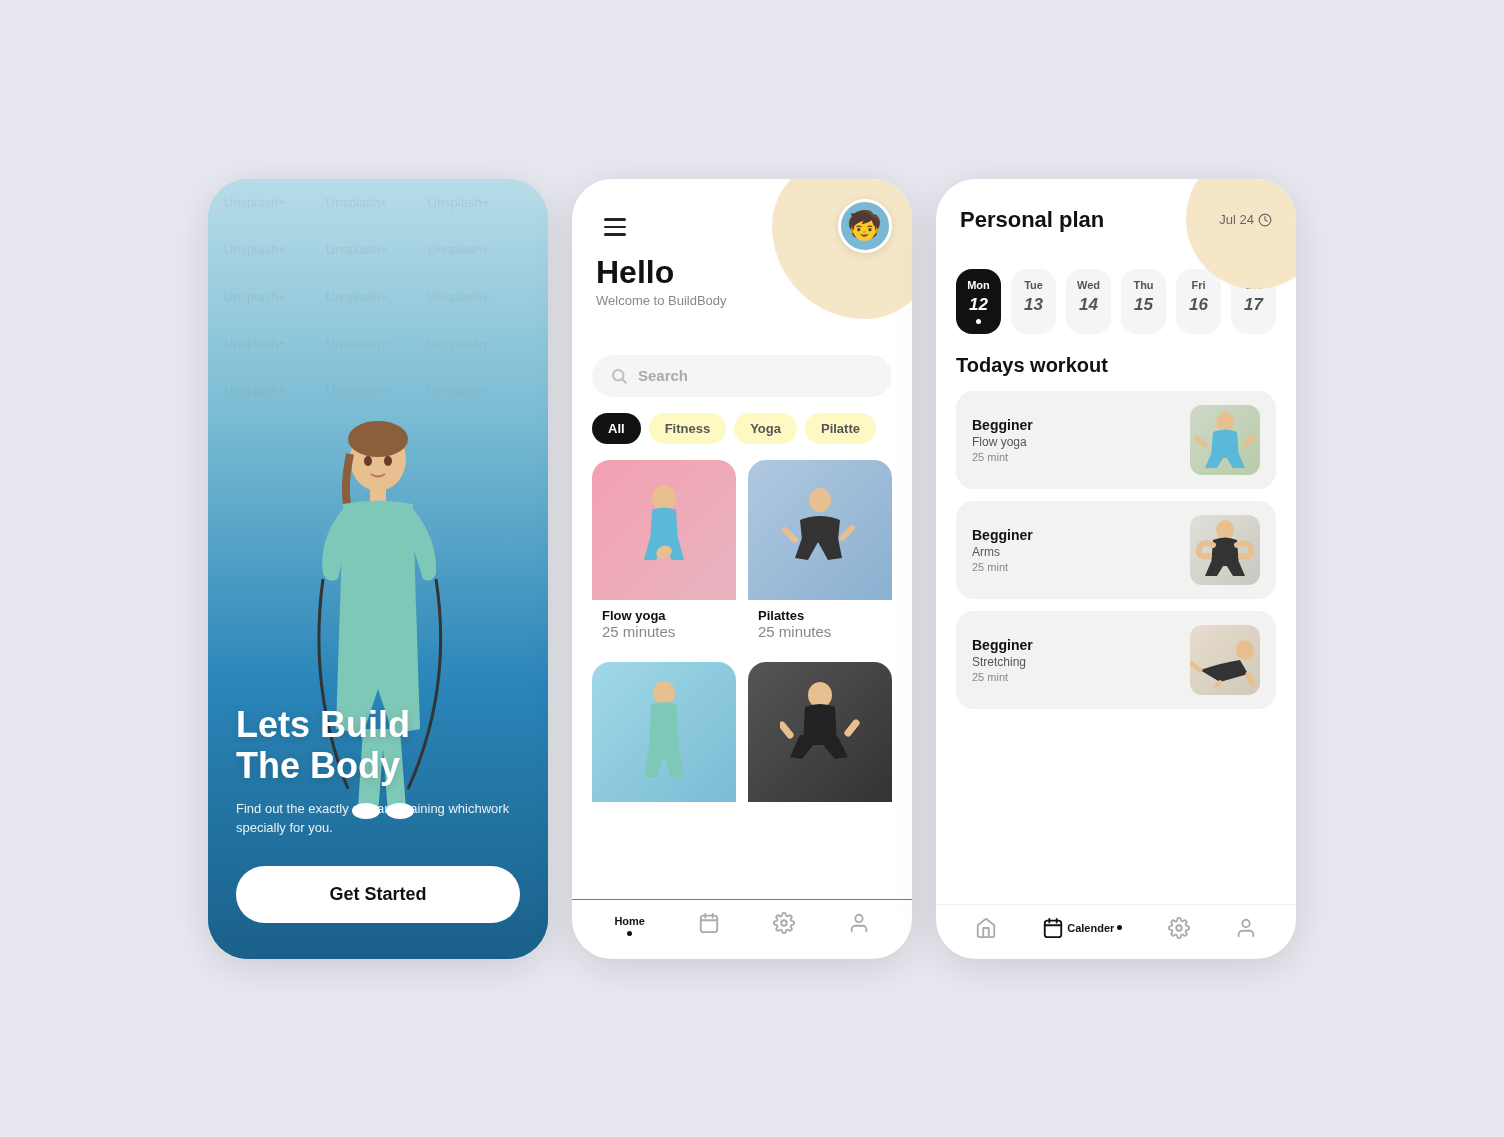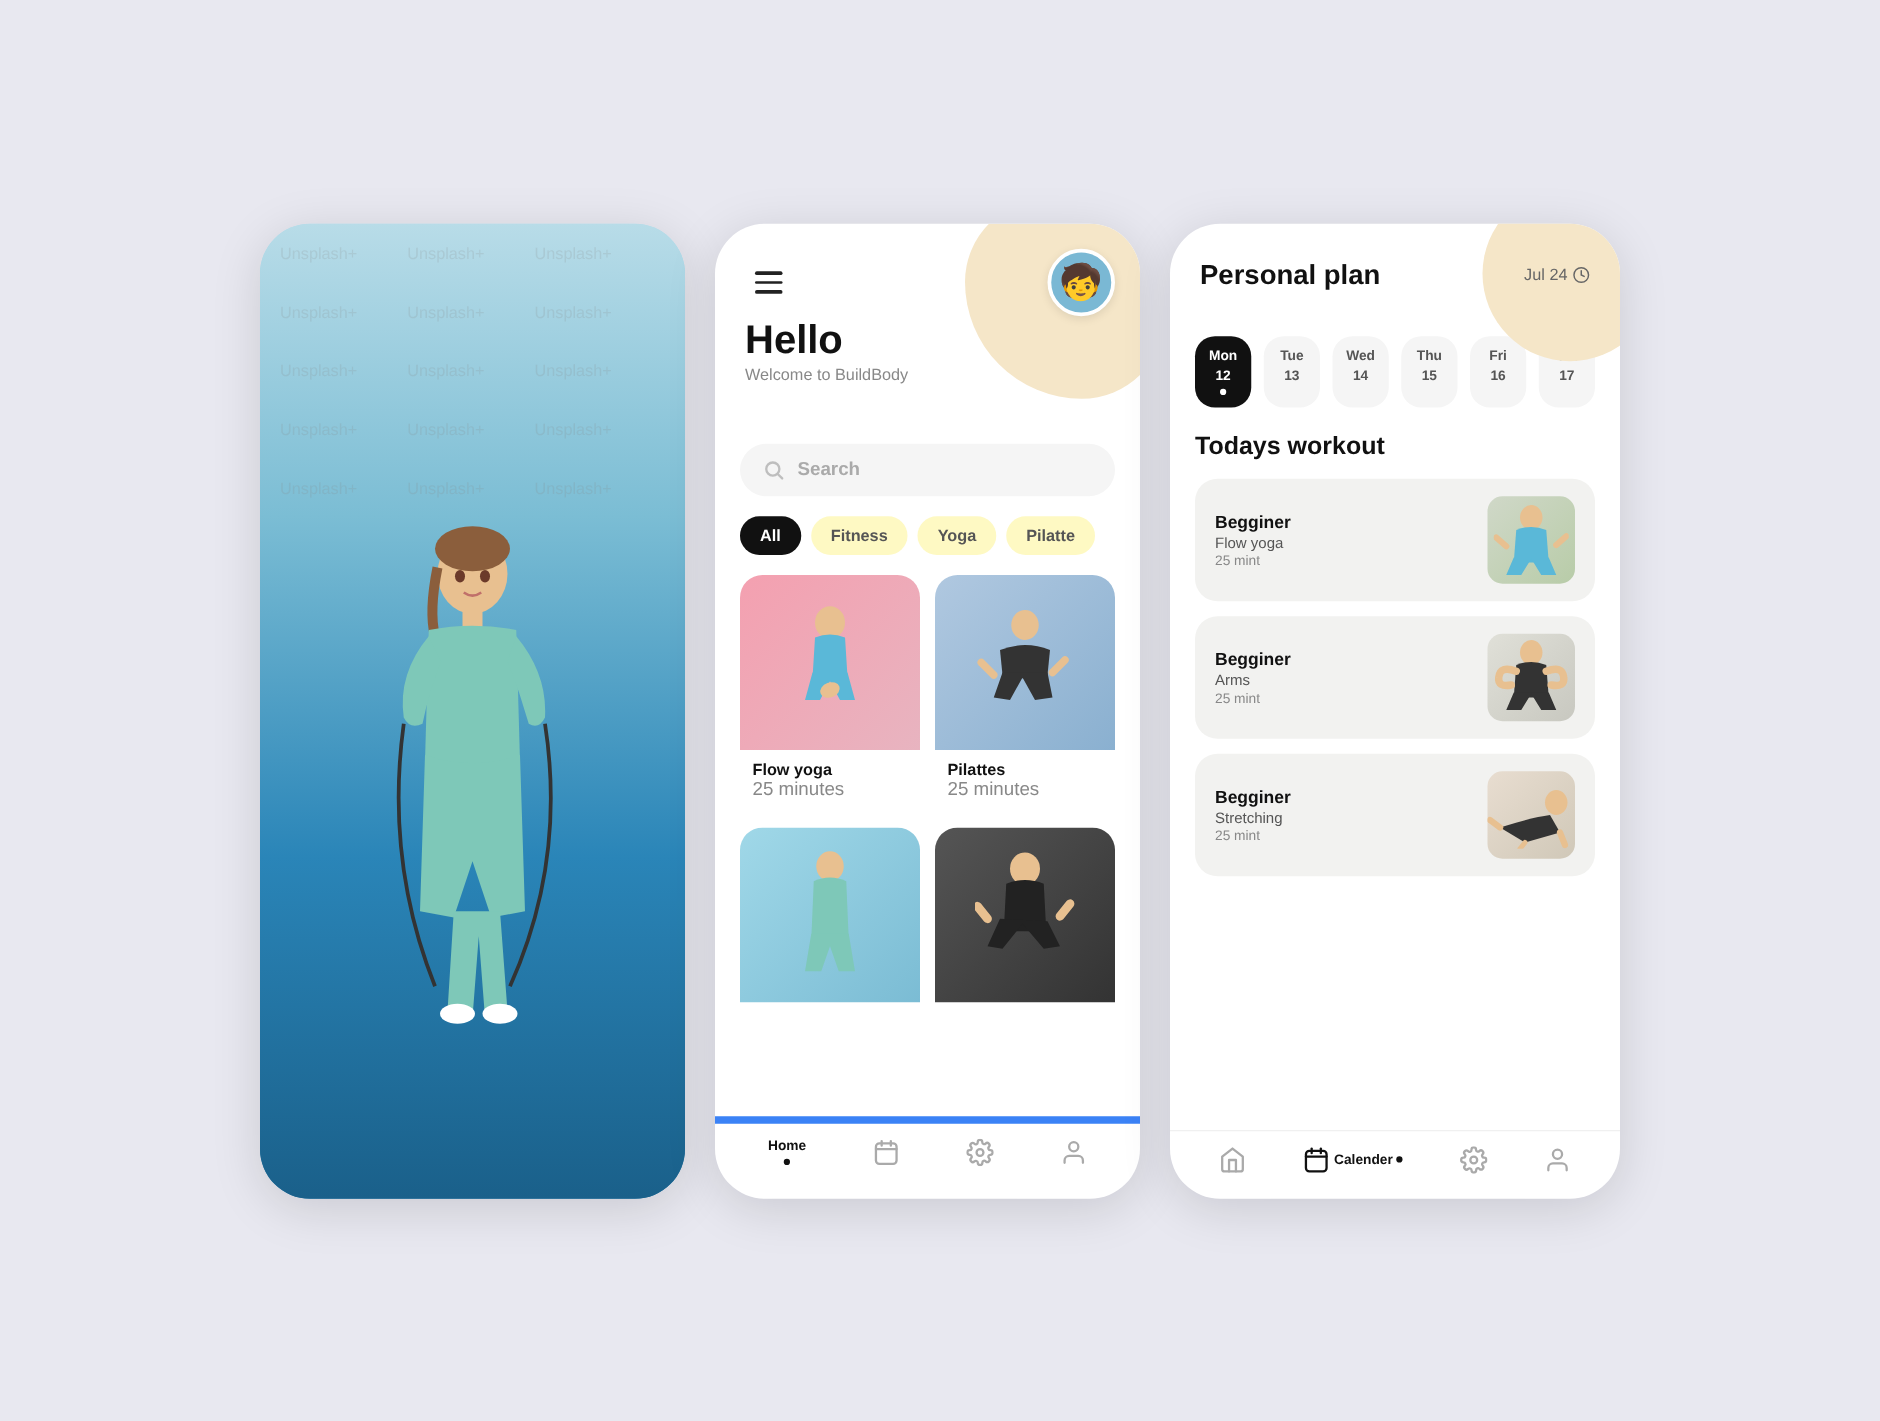--- a/index.html
+++ b/index.html
@@ -261,23 +261,24 @@
       color: #111;
     }
     .workout-card-duration {
       font-size: 15px;
       color: #888;
     }
 
     
     .bottom-nav {
       display: flex;
+      align-items: center;
       justify-content: space-around;
       padding: 12px 16px 20px;
-      border-top: 6px solid #3b82f6;
+      border-top: 1px solid #3b82f6;
     }
     .nav-item {
       display: flex;
       flex-direction: column;
       align-items: center;
       gap: 4px;
       cursor: pointer;
     }
     .nav-label {
       font-size: 11px;
@@ -366,22 +367,23 @@
     .cal-day.inactive {
       background: #f5f5f5;
       color: #555;
     }
     .cal-day-name {
       font-size: 11px;
       font-weight: 600;
       margin-bottom: 4px;
     }
     .cal-day-num {
-      font-size: 11px;
+      font-size: 17px;
       font-weight: 800;
+      font-style: italic;
     }
     .cal-dot {
       width: 5px;
       height: 5px;
       border-radius: 50%;
       background: #fff;
       margin-top: 4px;
     }
     .todays-label {
       font-size: 20px;
@@ -514,20 +516,28 @@
 
       <path d="M35 170 Q20 280 60 380" stroke="#333" stroke-width="3" fill="none"></path>
       <path d="M148 170 Q165 280 120 380" stroke="#333" stroke-width="3" fill="none"></path>
 
       <ellipse cx="80" cy="52" rx="4" ry="5" fill="#6b3a2a"></ellipse>
       <ellipse cx="100" cy="52" rx="4" ry="5" fill="#6b3a2a"></ellipse>
       <path d="M83 65 Q90 70 97 65" stroke="#c0706a" stroke-width="2" fill="none"></path>
     </svg>
   </div>
 
+  <div class="phone1-content">
+    <h1 class="phone1-title">
+      <span>Lets Build</span><br>
+      <span>The Body</span>
+    </h1>
+    <p class="phone1-subtitle">Find out the exactly diet and training whichwork specially for you.</p>
+    <button class="get-started-btn">Get Started</button>
+  </div>
 </div>
 
 <div class="phone phone2">
   <div class="phone2-top">
     <div class="phone2-blob"></div>
     <div class="phone2-avatar">
       <span class="avatar-face">🧒</span>
     </div>
     <button class="menu-btn">
       <div class="menu-lines">

